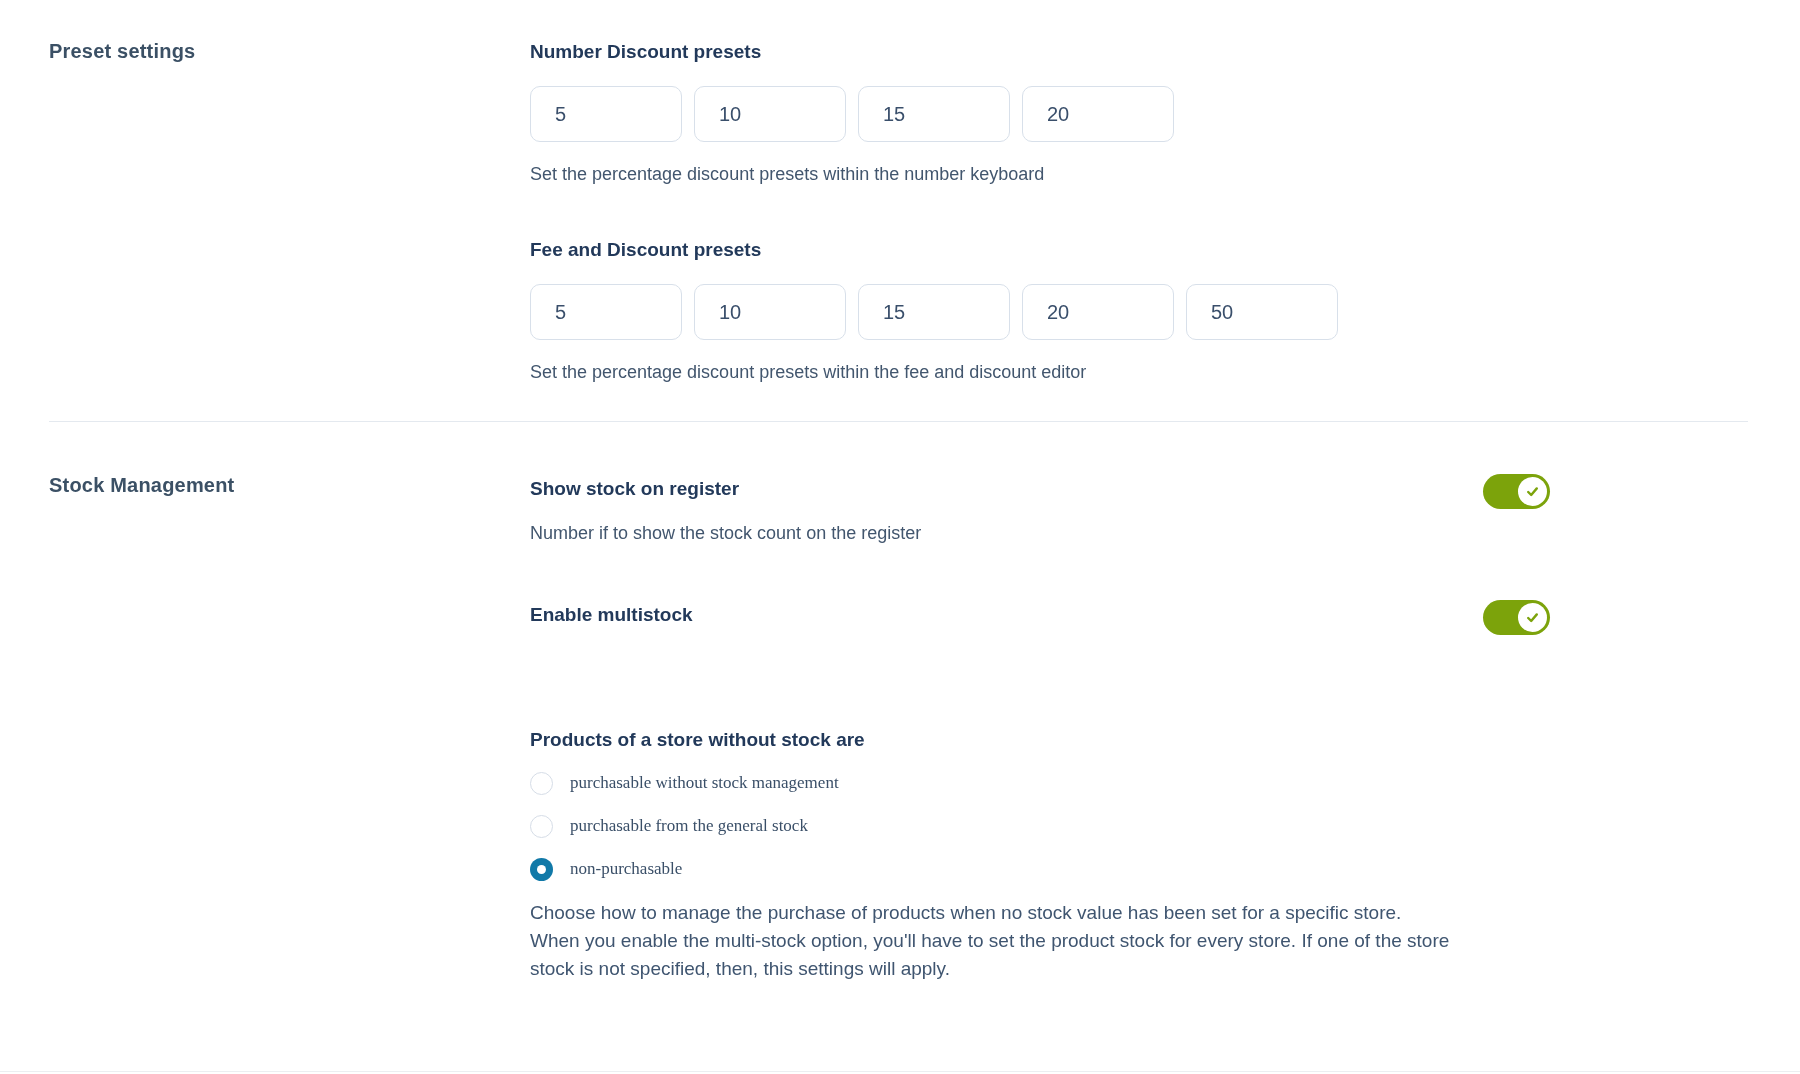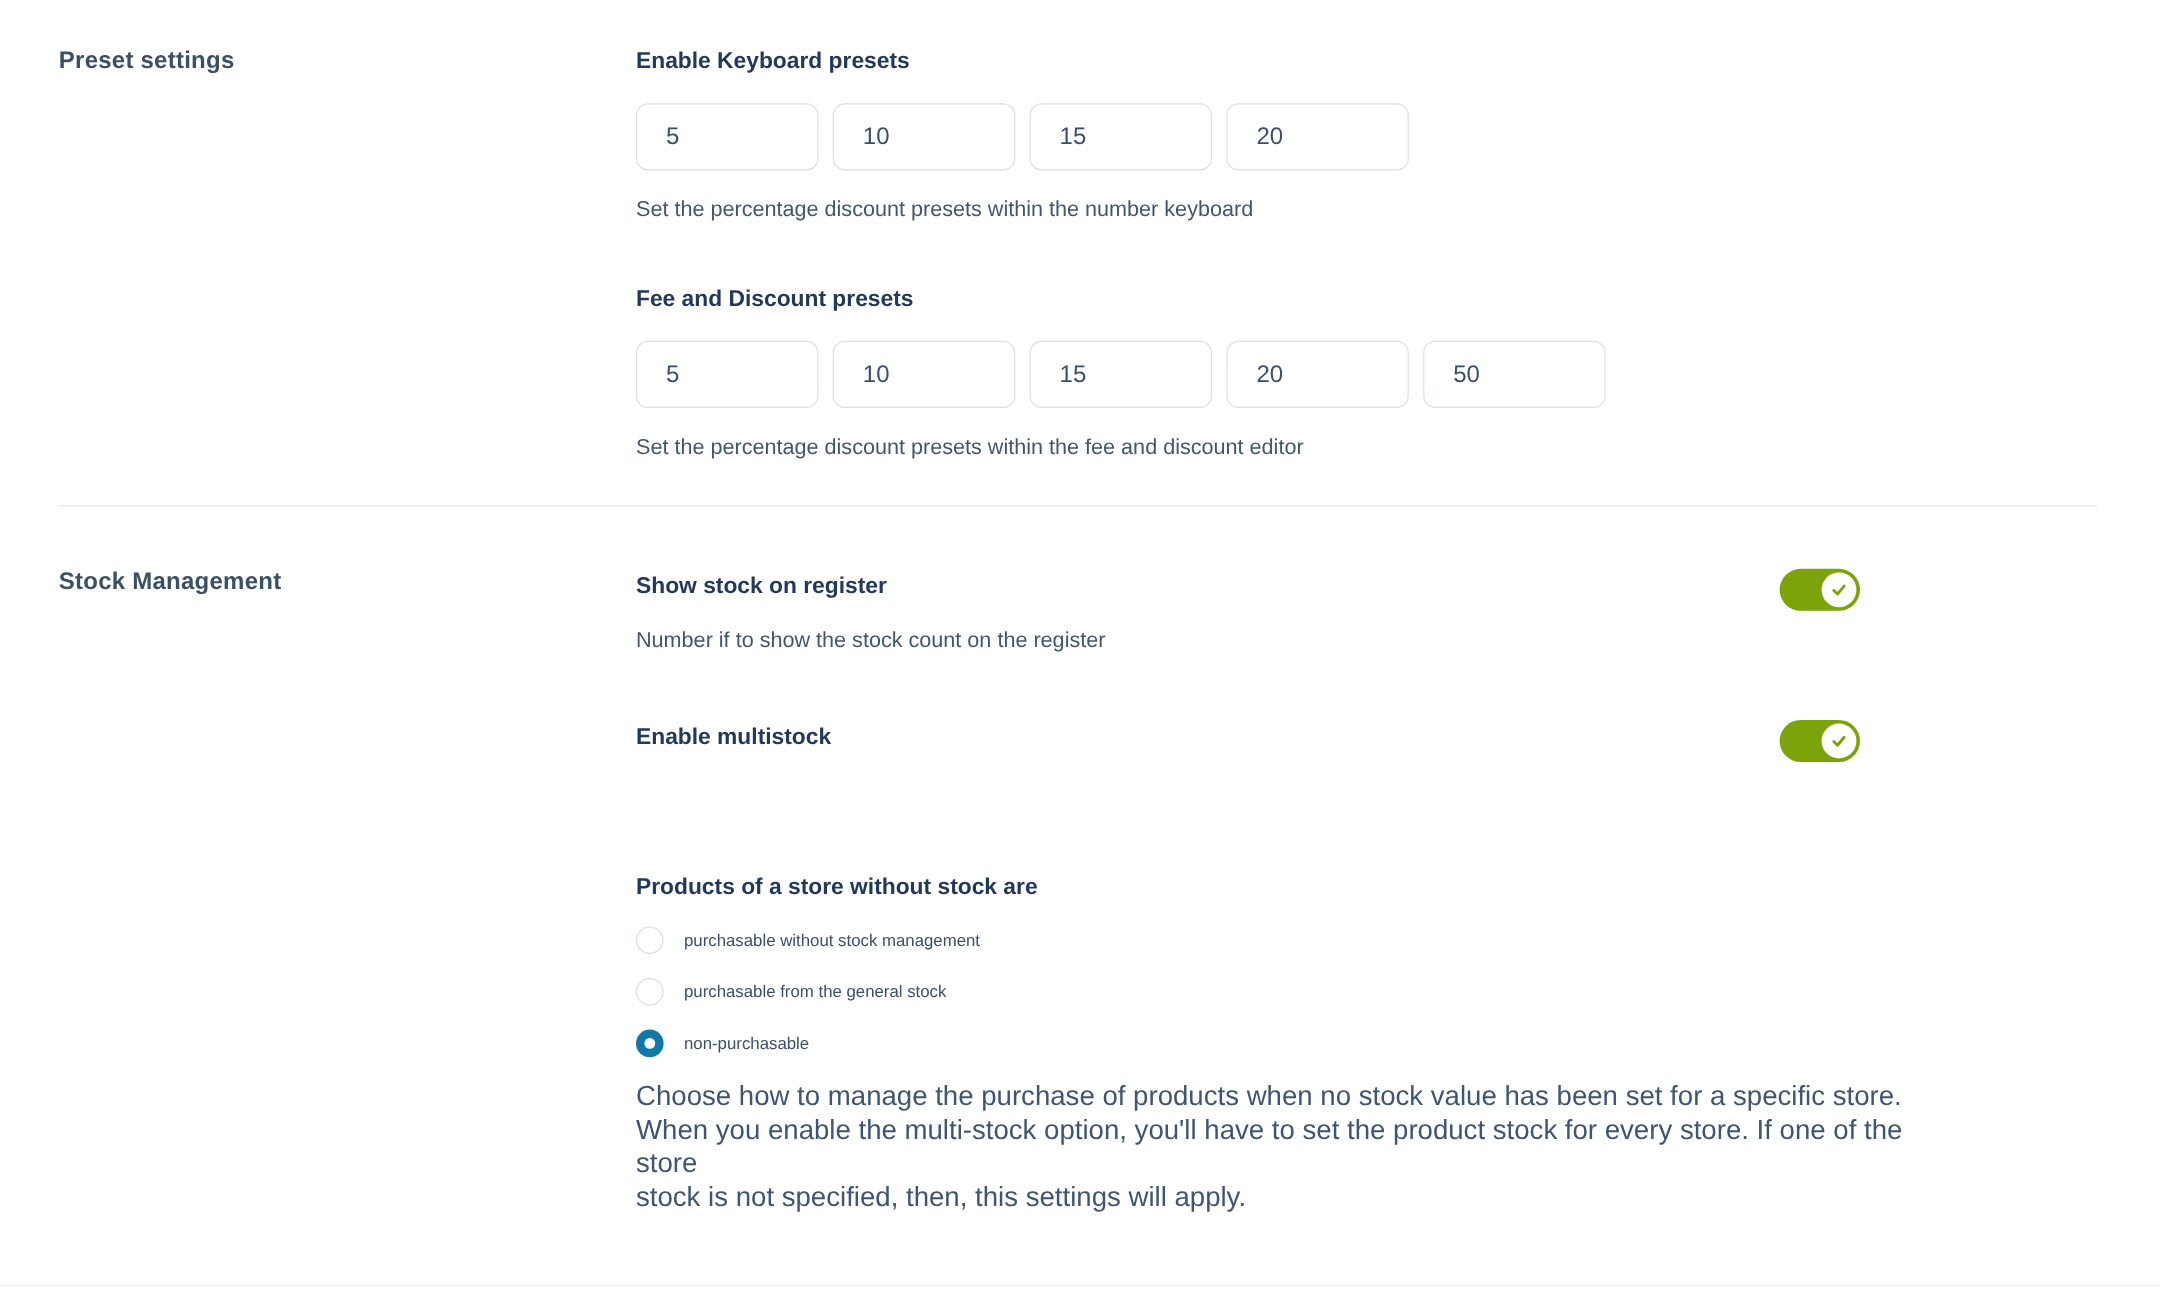--- a/index.html
+++ b/index.html
@@ -113,48 +113,49 @@
     background:var(--radio-sel);
   }
   .radio-row.selected .radio-circle::after{
     content:"";
     position:absolute;
     inset:7px;
     border-radius:50%;
     background:#fff;
   }
   .radio-label{
-    font-size:14px;
+    font-size:17px;
     color:#3a4f68;
     line-height:26px;
+    font-family:Liberation Serif, serif;
   }
   .description{
     margin-top:17px;
-    font-size:23px;
+    font-size:19px;
     line-height:28px;
     color:#3f5570;
     white-space:pre-line;
     max-width:1100px;
   }
   .footer-line{
     position:absolute;
     left:0;
     right:0;
     top:1071px;
     height:1px;
     background:#eceef1;
   }
 </style>
 </head>
 <body>
 
 <h2 class="section-title" style="top:40px">Preset settings</h2>
 
 <div class="group" style="top:40px">
-  <div class="field-label">Enable Keyboard presets</div>
+  <div class="field-label">Number Discount presets</div>
   <div class="inputs-row">
     <input class="preset-input" type="text" value="5" style="">
     <input class="preset-input" type="text" value="10" style="">
     <input class="preset-input" type="text" value="15" style="">
     <input class="preset-input" type="text" value="20" style="">
   </div>
   <div class="help-text">Set the percentage discount presets within the number keyboard</div>
 </div>
 
 <div class="group" style="top:238px">

